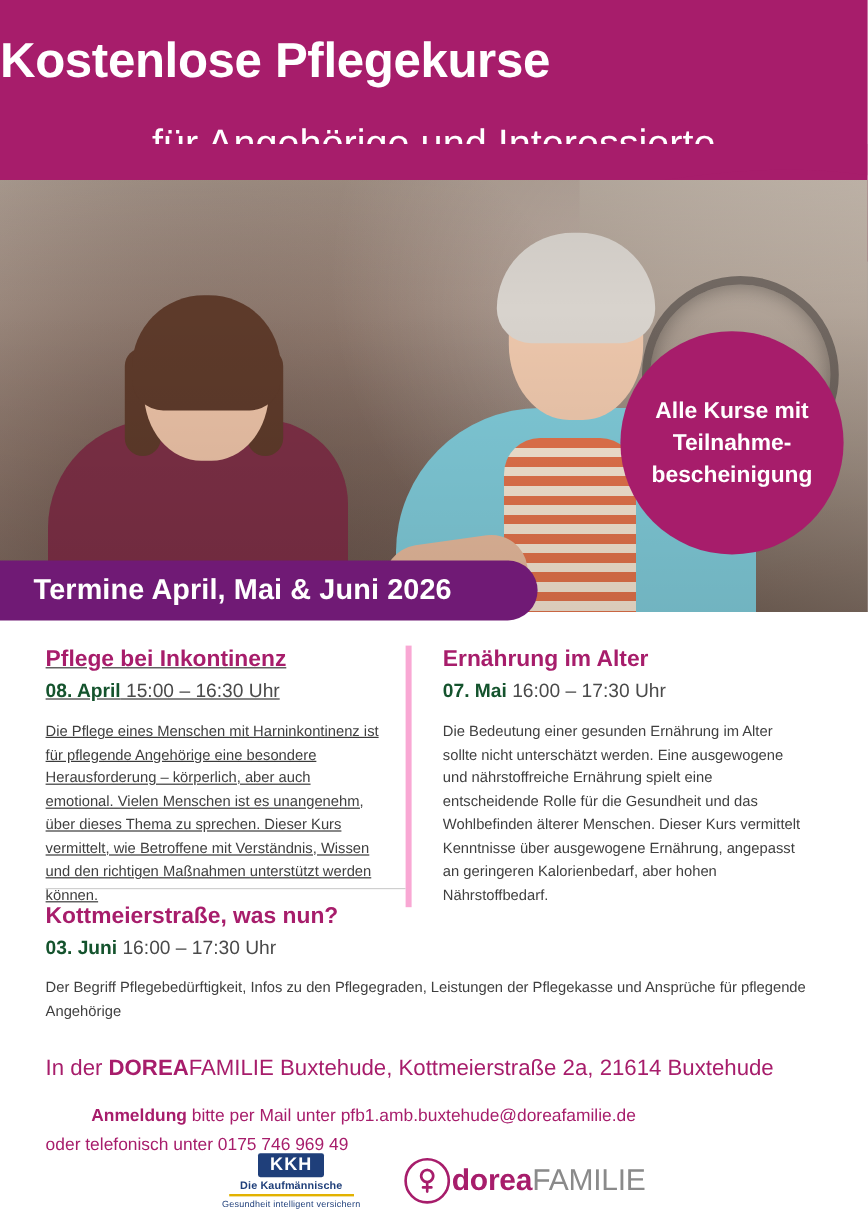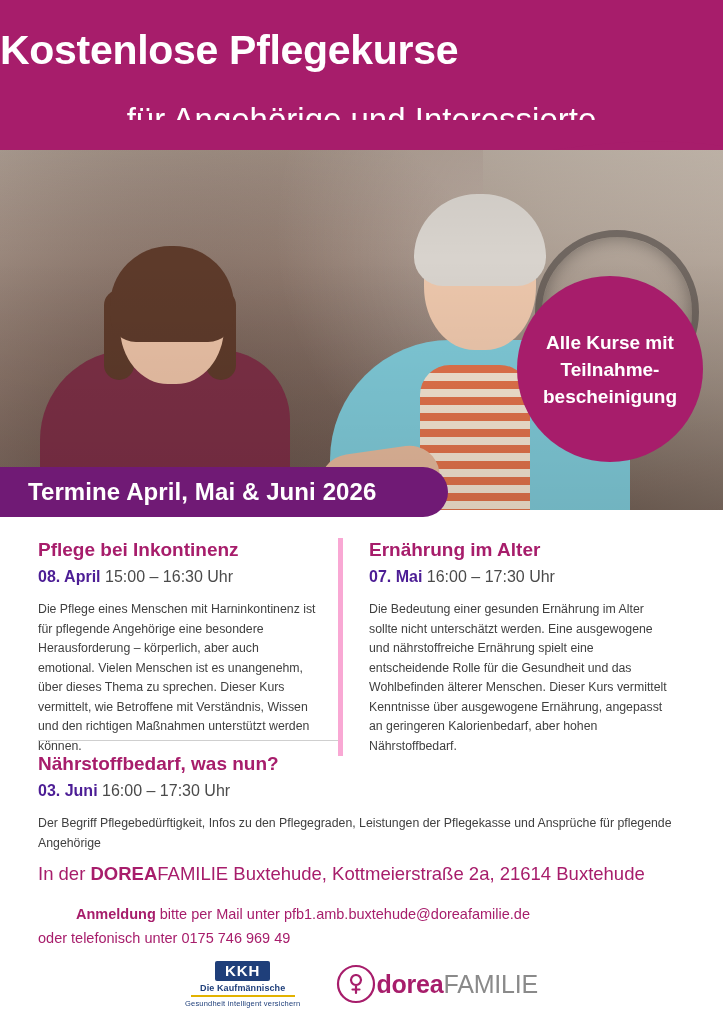--- a/index.html
+++ b/index.html
@@ -211,20 +211,21 @@
     width: 650px;
   }
   .course-row {
     display: flex;
     gap: 0;
   }
   .col-left {
     width: 300px;
     padding-right: 22px;
     box-sizing: border-box;
+    text-decoration: underline;
   }
   .col-right {
     width: 330px;
     padding-left: 26px;
     box-sizing: border-box;
     border-left: 5px solid #f9a8d4;
   }
   .course-title {
     color: #a71d6b;
     font-size: 19px;
@@ -232,21 +233,21 @@
     margin: 0 0 5px 0;
     line-height: 24px;
   }
   .course-date {
     font-size: 16px;
     margin: 0 0 13px 0;
     line-height: 20px;
     color: #4a4a4a;
   }
   .course-date b {
-    color: #4c1d95;
+    color: #14532d;
     font-weight: bold;
   }
   .course-text {
     font-size: 12.3px;
     line-height: 19.5px;
     color: #3f3f3f;
     margin: 0;
     text-align: left;
   }
 
@@ -267,21 +268,21 @@
 
   
   .footer-info {
     position: absolute;
     left: 38px; top: 862px;
     width: 660px;
   }
   .loc-line {
     color: #a71d6b;
     font-size: 18.5px;
-    margin: 0 0 16px 0;
+    margin: 16px 0 16px 0;
     line-height: 24px;
   }
   .loc-line .dorea { font-weight: bold; }
   .reg-line {
     color: #a71d6b;
     font-size: 14.5px;
     line-height: 24px;
     margin: 0;
   }
   .reg-line b { font-weight: bold; margin-left: 38px; }
@@ -395,21 +396,21 @@
         <span>16:00 – 17:30 Uhr</span>
       </p>
       <p class="course-text">Die Bedeutung einer gesunden Ernährung im Alter sollte nicht unterschätzt werden. Eine ausgewogene und nährstoffreiche Ernährung spielt eine entscheidende Rolle für die Gesundheit und das Wohlbefinden älterer Menschen. Dieser Kurs vermittelt Kenntnisse über ausgewogene Ernährung, angepasst an geringeren Kalorienbedarf, aber hohen Nährstoffbedarf.</p>
     </div>
   </div>
 </div>
 
 <div class="divider d1"></div>
 
 <div class="course-full">
-  <p class="course-title">Nährstoffbedarf, was nun?</p>
+  <p class="course-title">Kottmeierstraße, was nun?</p>
   <p class="course-date">
     <b>03. Juni</b>
     <span>16:00 – 17:30 Uhr</span>
   </p>
   <p class="course-text">Der Begriff Pflegebedürftigkeit, Infos zu den Pflegegraden, Leistungen der Pflegekasse und Ansprüche für pflegende Angehörige</p>
 </div>
 
 <div class="footer-info">
   <p class="loc-line"><span>In der </span><span class="dorea">DOREA</span><span>FAMILIE</span><span> Buxtehude, Kottmeierstraße 2a, 21614 Buxtehude</span></p>
   <p class="reg-line"><b>Anmeldung</b><span> bitte per Mail unter pfb1.amb.buxtehude@doreafamilie.de</span></p>

